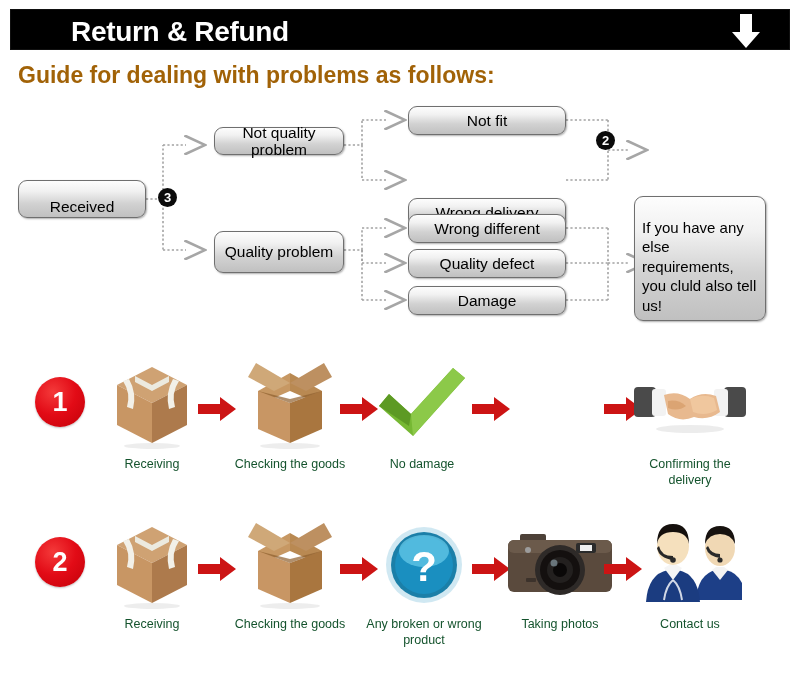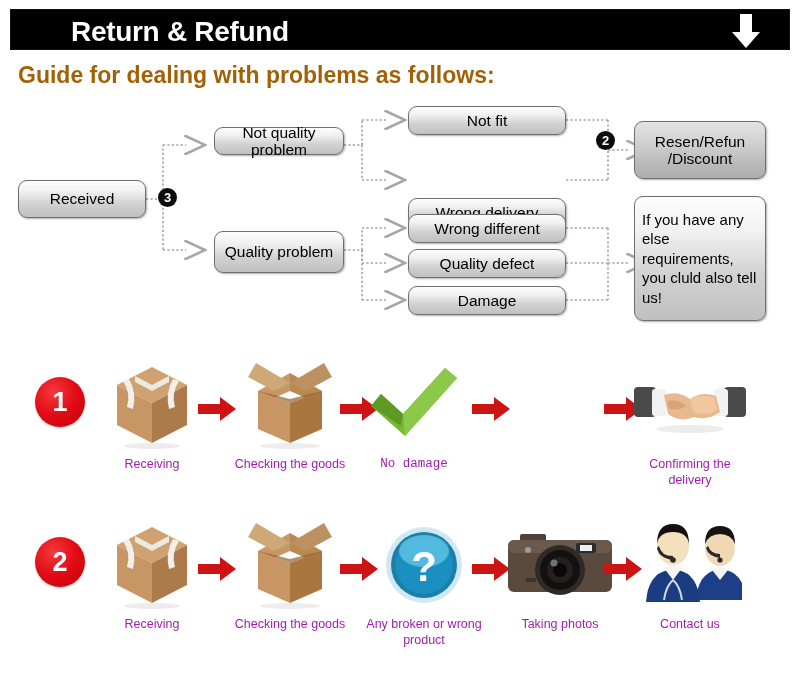--- a/index.html
+++ b/index.html
@@ -41,37 +41,37 @@
     background: linear-gradient(to bottom, #fdfdfd 0%, #f1f1f1 28%, #d2d2d2 62%, #c0c0c0 100%);
     box-shadow: 1px 1px 2px rgba(0,0,0,0.32);
     display: flex; align-items: center; justify-content: center;
     text-align: center;
     color: #000; font-size: 15.5px; line-height: 1.12;
     padding: 2px 6px;
   }
   .node.dark {
     background: linear-gradient(to bottom, #e3e3e3 0%, #cfcfcf 40%, #b9b9b9 75%, #aeaeae 100%);
   }
-  .node.tall { align-items: center; justify-content: flex-start; text-align: left; padding: 5px 7px; }
+  .node.tall { align-items: flex-end; justify-content: flex-start; text-align: left; padding: 5px 7px; }
 
   .badge-num {
     position: absolute;
     width: 19px; height: 19px; border-radius: 50%;
     background: #0b0b0b; color: #fff;
     font-size: 13px; font-weight: bold;
     display: flex; align-items: center; justify-content: center;
     line-height: 1;
   }
 
   
   .prow { position: absolute; left: 0; width: 800px; height: 155px; }
   .step { position: absolute; width: 124px; text-align: center; }
   .step-icon { height: 96px; display:flex; align-items:center; justify-content:center; }
   .step-label {
-    margin-top: 4px; font-size: 12.5px; color: #a21caf; line-height: 1.25;
+    margin-top: 4px; font-size: 12.5px; color: #14532d; line-height: 1.25;
   }
   .red-circle {
     position: absolute;
     width: 50px; height: 50px; border-radius: 50%;
     background: radial-gradient(circle at 36% 30%, #f43a3a 0%, #e20b16 48%, #c20009 100%);
     color: #fff; font-size: 27px; font-weight: bold;
     display: flex; align-items: center; justify-content: center;
     box-shadow: 0 1px 2px rgba(0,0,0,0.25);
   }
   .r-arrow { position: absolute; width: 42px; height: 30px; }
@@ -129,21 +129,21 @@
         <path d="M608,50 H628" marker-end="url(#chev)"></path>
 
         <path d="M566,128 H608"></path>
         <path d="M566,163 H608"></path>
         <path d="M566,200 H608"></path>
         <path d="M608,128 V200"></path>
         <path d="M608,163 H628" marker-end="url(#chev)"></path>
       </g>
     </svg>
 
-    <div class="node" style="left:18px; top:80px; width:128px; height:38px;">
+    <div class="node" style="left:18px; top:80px; width:128px; height:38px;align-items:flex-end;">
       <span>Received</span>
     </div>
     <div class="badge-num" style="left:158px; top:88px;">3</div>
 
     <div class="node" style="left:214px; top:27px; width:130px; height:28px;">
       <span>Not quality problem</span>
     </div>
     <div class="node" style="left:214px; top:131px; width:130px; height:42px;">
       <span>Quality problem</span>
     </div>
@@ -159,24 +159,20 @@
     </div>
     <div class="node" style="left:408px; top:149px; width:158px; height:29px;justify-content:center;">
       <span>Quality defect</span>
     </div>
     <div class="node" style="left:408px; top:186px; width:158px; height:29px;">
       <span>Damage</span>
     </div>
 
     <div class="badge-num" style="left:596px; top:31px;">2</div>
 
-    <div class="node dark" style="left:634px; top:21px; width:132px; height:58px; white-space:pre-line;">
-      <span>Resen/Refun
-/Discount</span>
-    </div>
     <div class="node tall" style="left:634px; top:96px; width:132px; height:125px; font-size:15px; line-height:1.3;">
       <span>If you have any else requirements, you cluld also tell us!</span>
     </div>
   </div>
 
   <div class="prow" style="top:352px;">
     <div class="red-circle" style="left:35px; top:25px;">1</div>
 
     <div class="step" style="left:90px; top:5px;">
       <div class="step-icon">
@@ -214,21 +210,21 @@
       </div>
       <div class="step-label">Checking the goods</div>
     </div>
 
     <div class="r-arrow" style="left:338px; top:42px;">
       <svg class="icon-svg" width="42" height="30" viewBox="0 0 42 30">
         <path d="M2,10 H24 V3 L40,15 L24,27 V20 H2 Z" fill="#cc1414"></path>
       </svg>
     </div>
 
-    <div class="step" style="left:352px; top:5px;font-family:Liberation Mono, monospace;">
+    <div class="step" style="left:360px; top:5px;">
       <div class="step-icon">
         <svg class="icon-svg" width="98" height="82" viewBox="0 0 98 82">
           <path d="M6,42 L16,30 L38,50 L80,4 L92,14 L40,72 Z" fill="#76b833"></path>
           <path d="M6,42 L16,30 L38,50 L36,62 Z" fill="#5d9a24"></path>
           <path d="M38,50 L80,4 L92,14 L40,72 Z" fill="#8cc949"></path>
         </svg>
       </div>
       <div class="step-label">No damage</div>
     </div>
 

